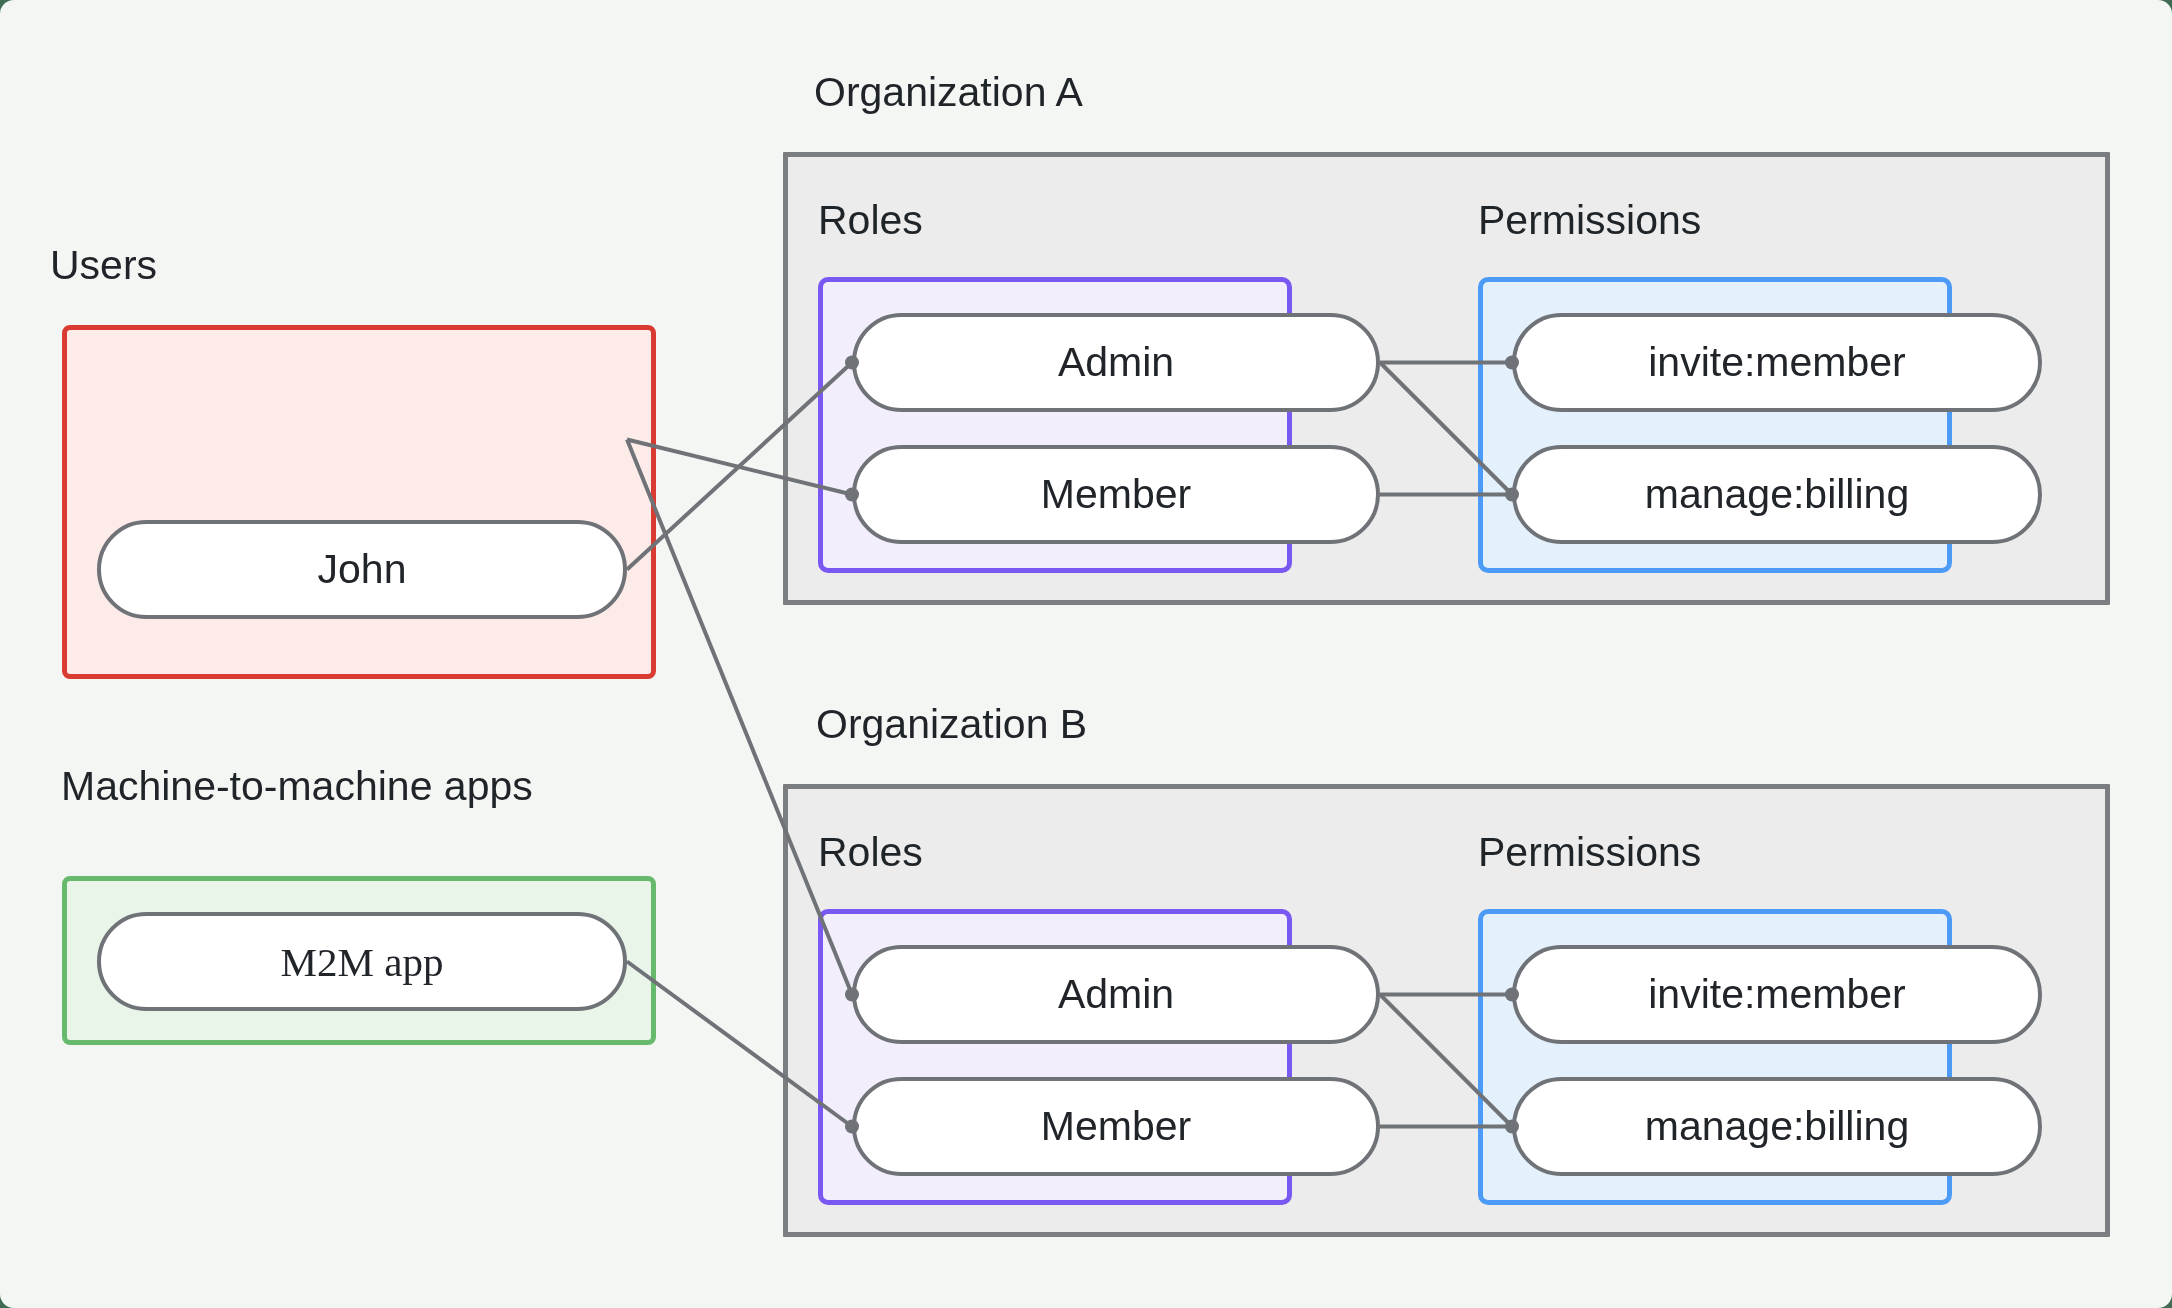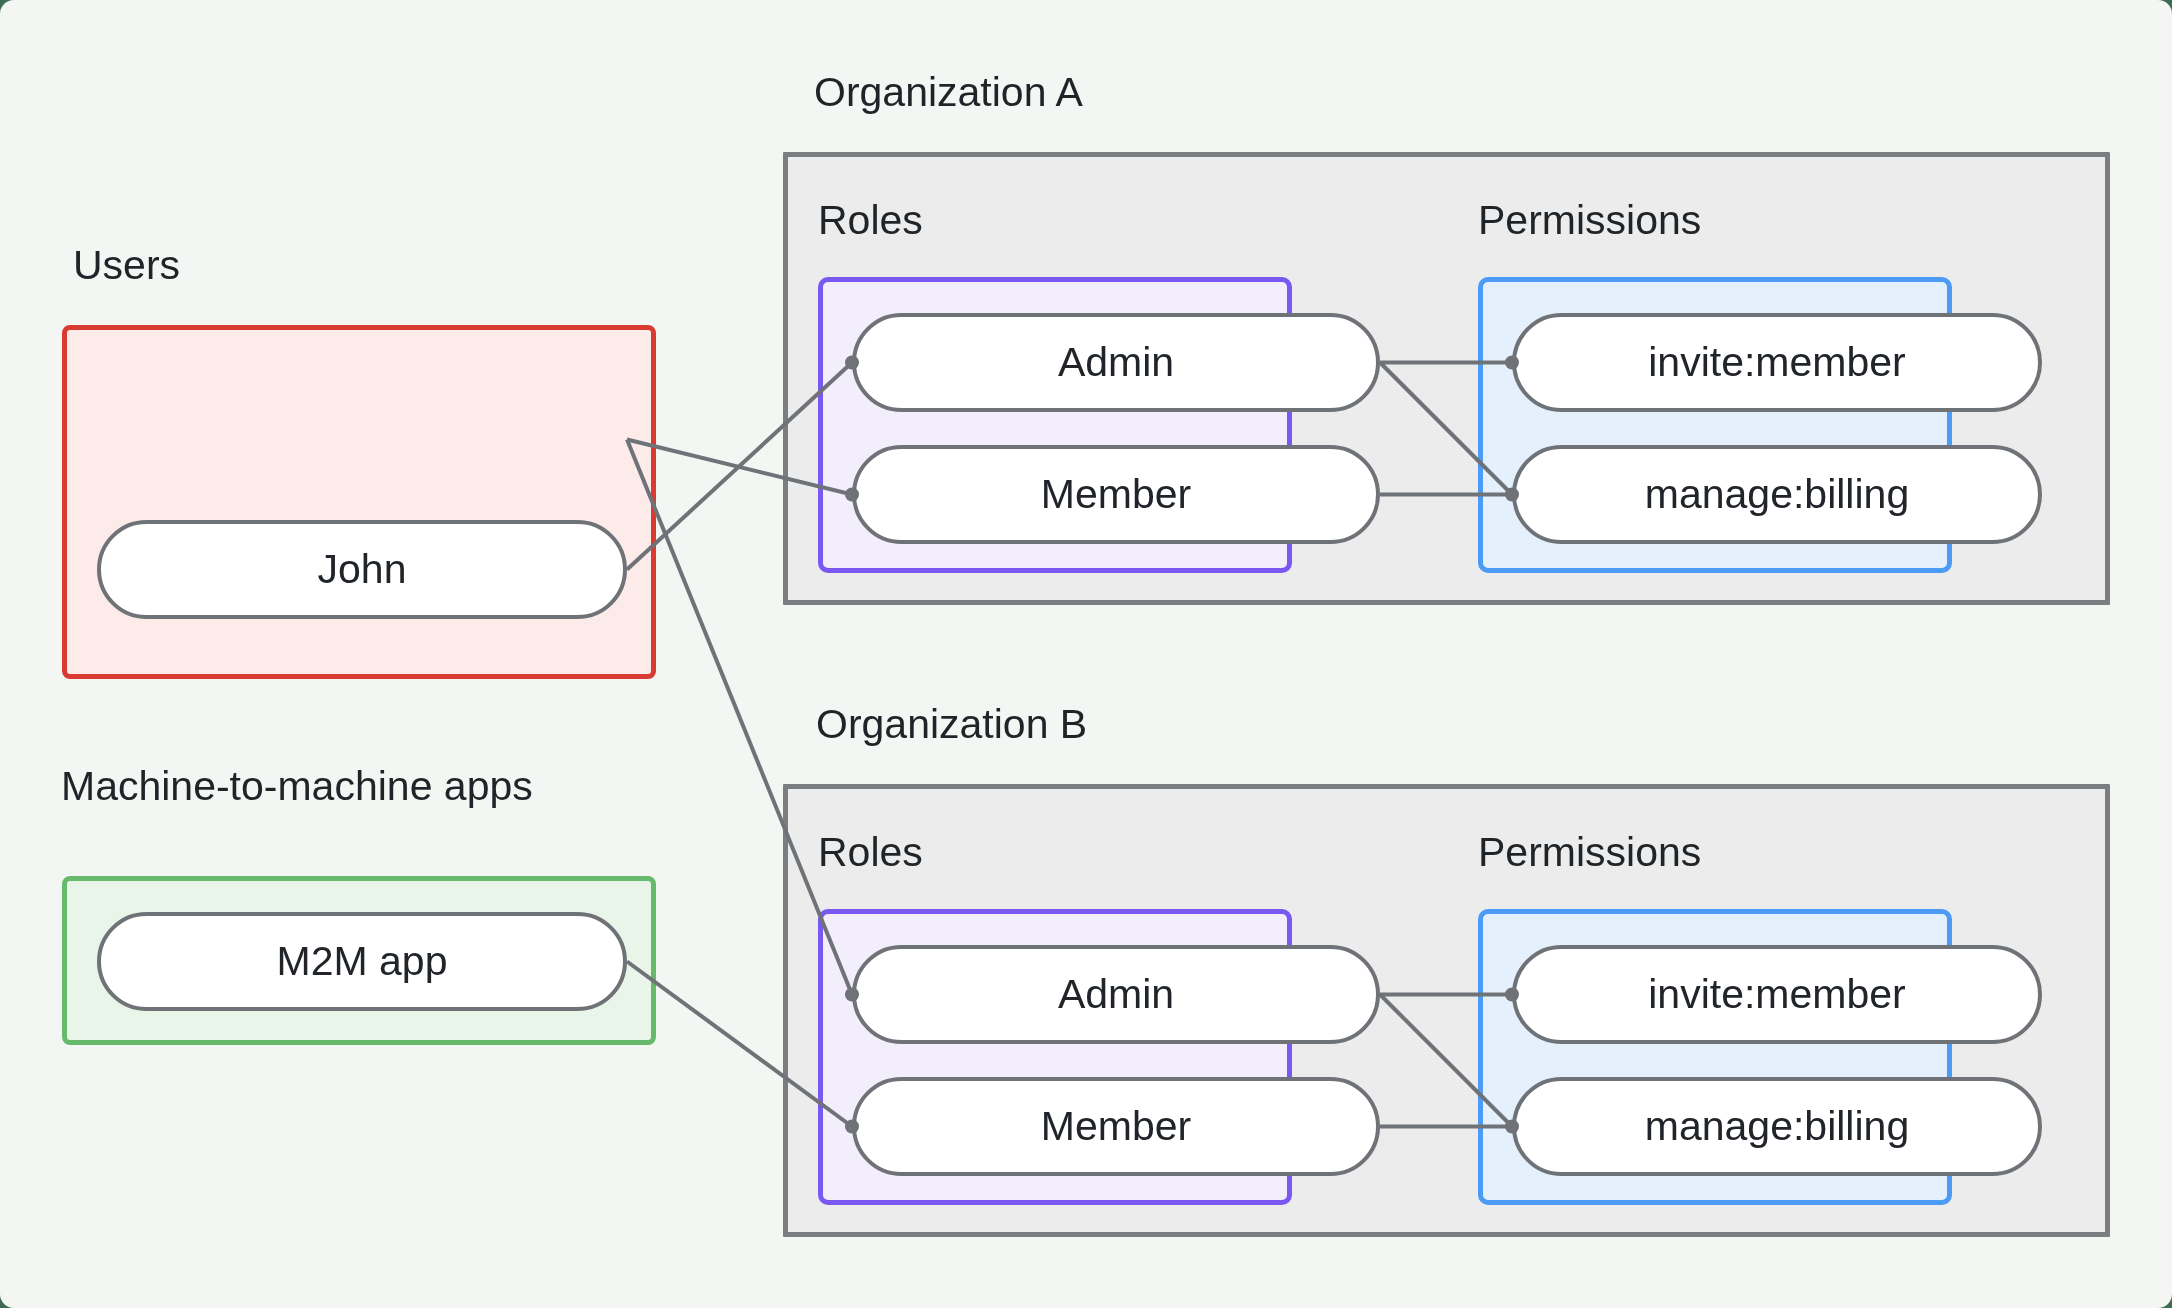--- a/index.html
+++ b/index.html
@@ -99,30 +99,30 @@
     left:0;top:0;
     width:2172px;height:1308px;
     pointer-events:none;
   }
 </style>
 </head>
 <body>
 
 <div class="canvas" id="canvas">
 
-  <div class="label" style="left:73px;top:241px;">Users</div>
+  <div class="label" style="left:50px;top:241px;">Users</div>
 
   <div class="group-box users-box">
     <div class="pill" style="left:30px;top:190px;width:530px;">John</div>
   </div>
 
   <div class="label" style="left:61px;top:762px;">Machine-to-machine apps</div>
 
   <div class="group-box m2m-box">
-    <div class="pill" style="left:30px;top:31px;width:530px;">M2M app</div>
+    <div class="pill" style="left:30px;top:31px;width:530px;font-family:Liberation Serif, serif;">M2M app</div>
   </div>
 
   <div class="label" style="left:782px;top:68px;margin-left:32px;">Organization A</div>
 
   <div class="org-box" style="left:783px;top:152px;">
     <div class="label" style="left:30px;top:39px;">Roles</div>
     <div class="label" style="left:690px;top:39px;">Permissions</div>
 
     <div class="inner-box roles-box">
       <div class="pill" style="left:29px;top:31px;width:528px;">Admin</div>

